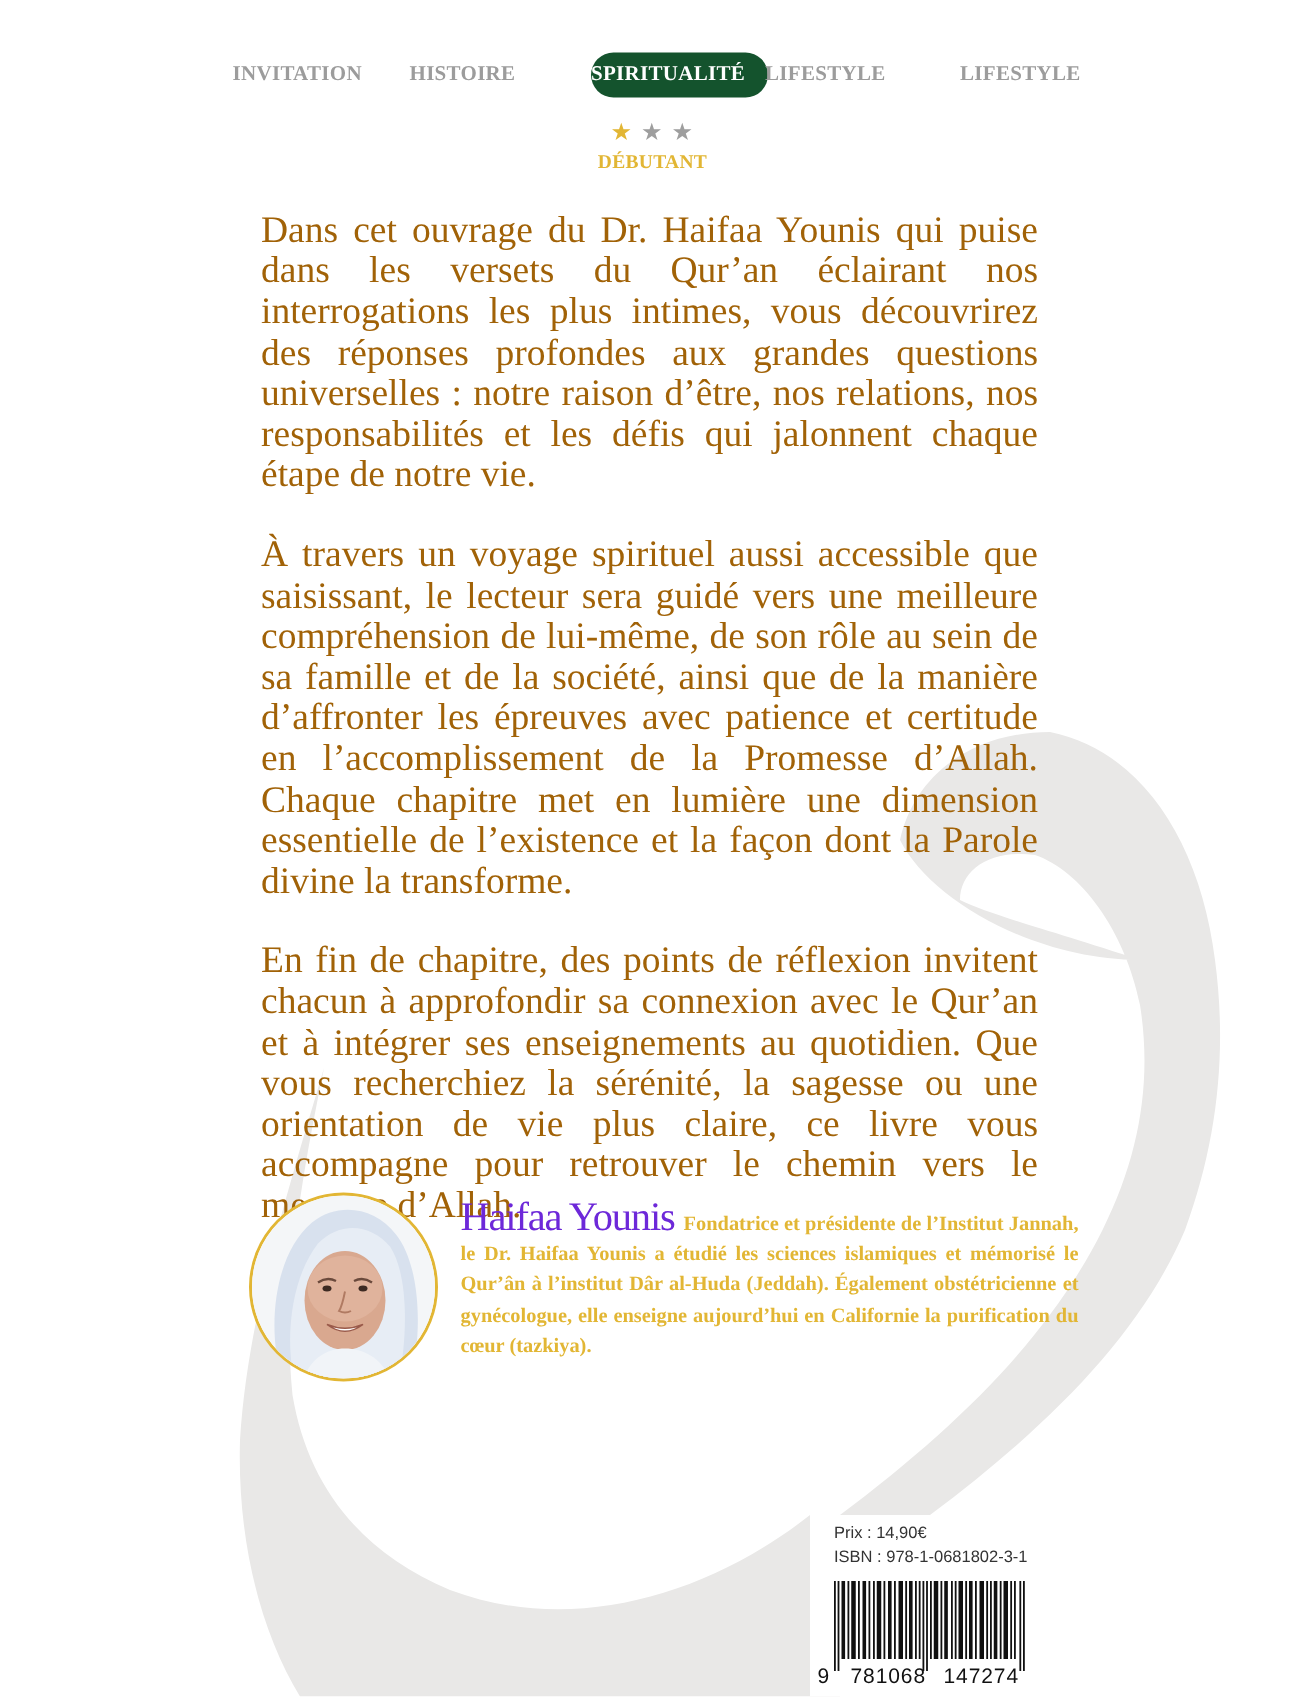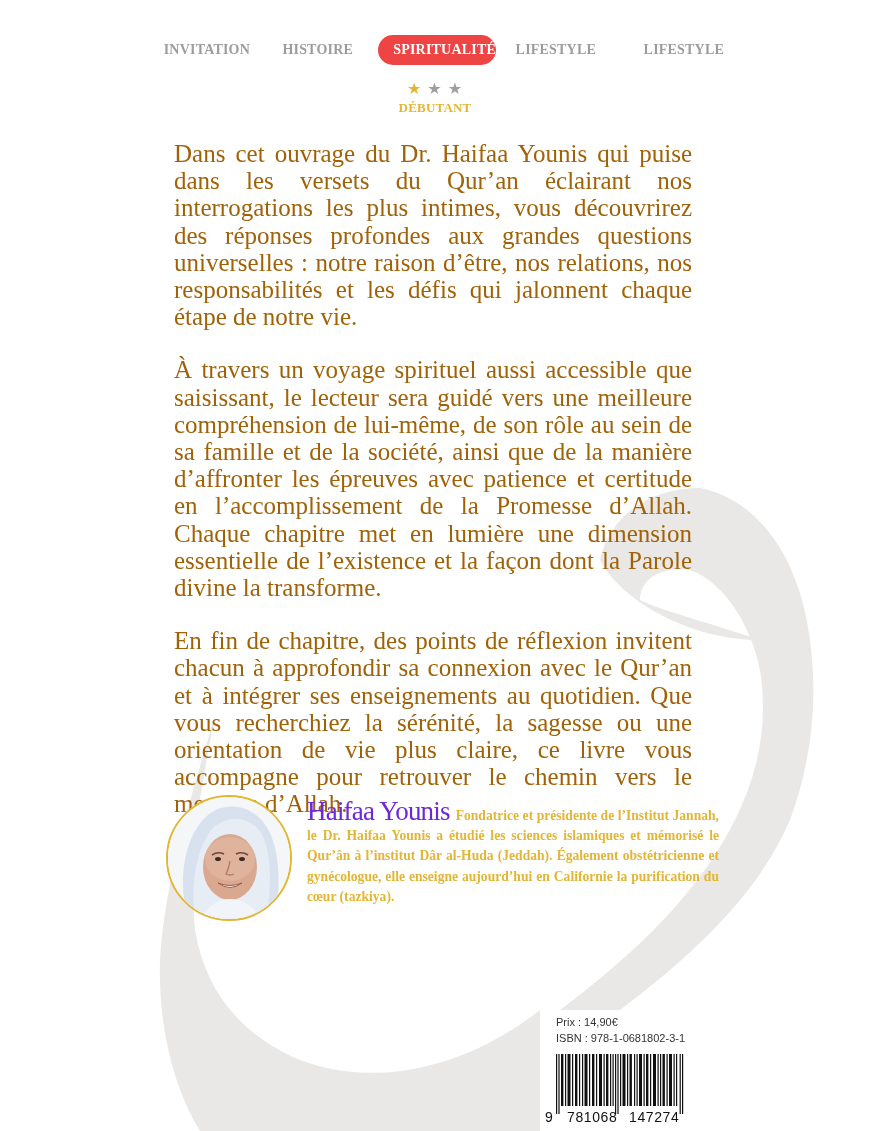--- a/index.html
+++ b/index.html
@@ -32,28 +32,29 @@
     .tab {
       position: absolute;
       top: 0;
       height: 30px;
       line-height: 30px;
       font-family: "Liberation Serif", "DejaVu Serif", serif;
       font-weight: bold;
       font-size: 14px;
       color: #9c9c9c;
       letter-spacing: 0.2px;
-      text-align: right;
+      text-align: left;
       white-space: nowrap;
       cursor: pointer;
     }
     .tab.active {
-      background: #ef4444;
+      background: #14532d;
       color: #ffffff;
       border-radius: 15px;
+      margin-left: 16px;
     }
     .level {
       position: absolute;
       top: 80px;
       left: 385px;
       width: 100px;
       text-align: center;
       z-index: 2;
     }
     .stars {

